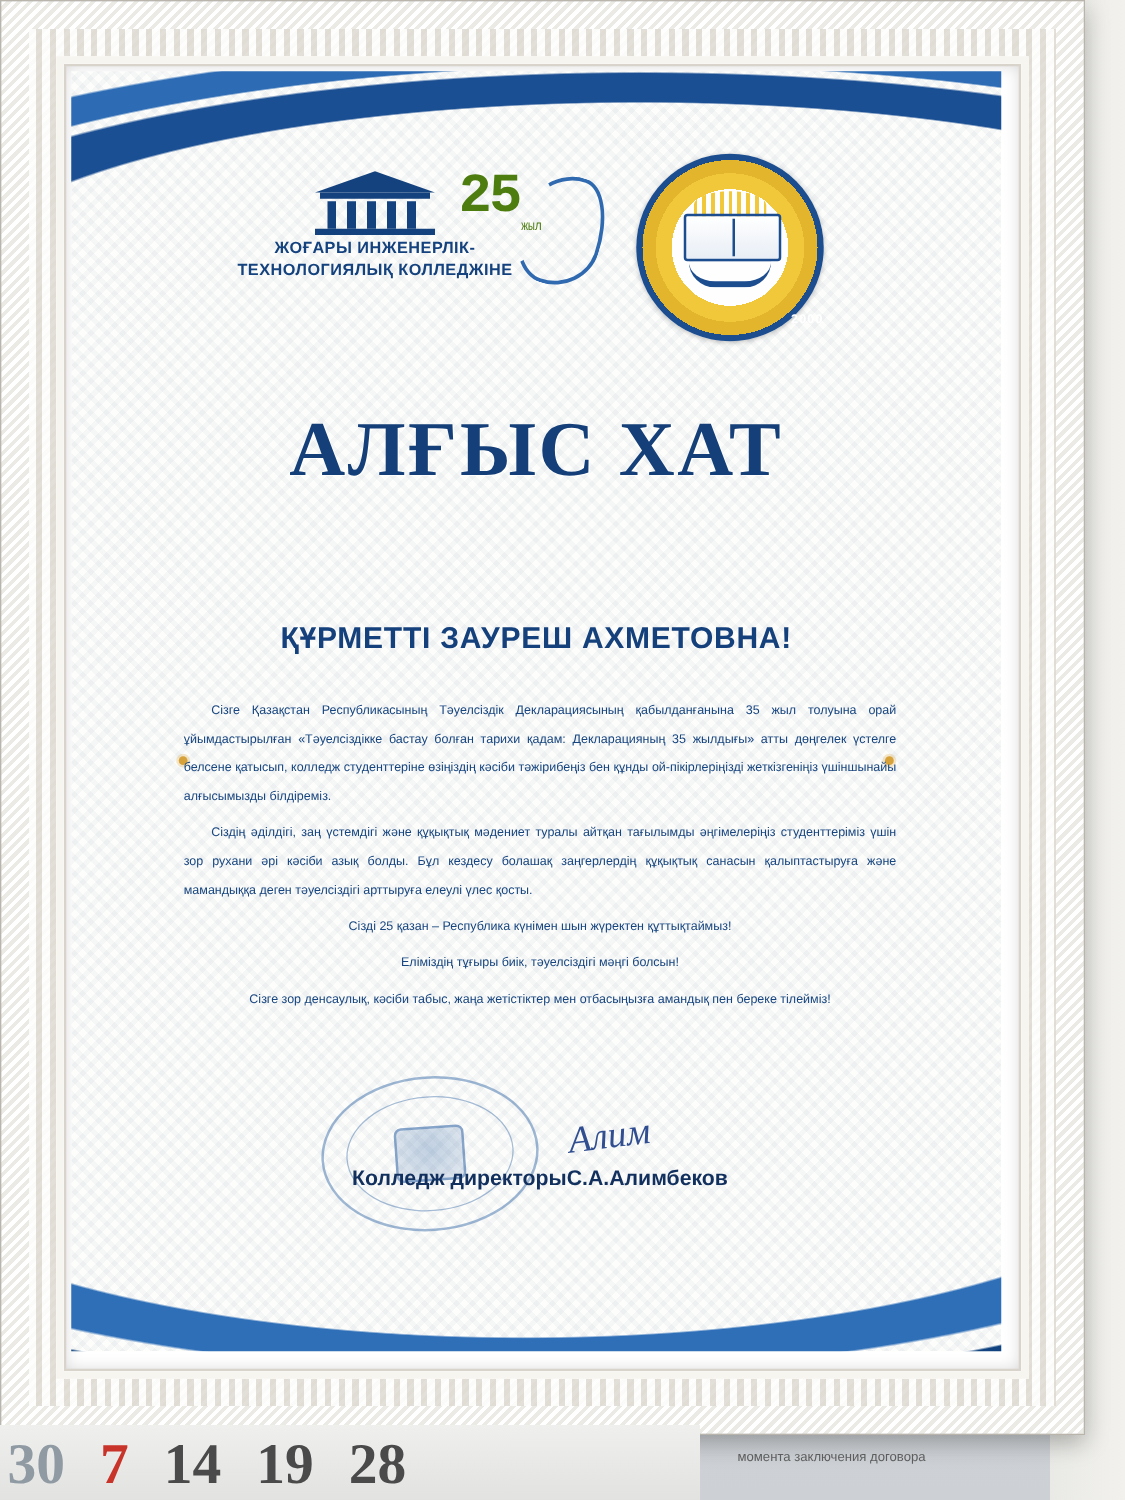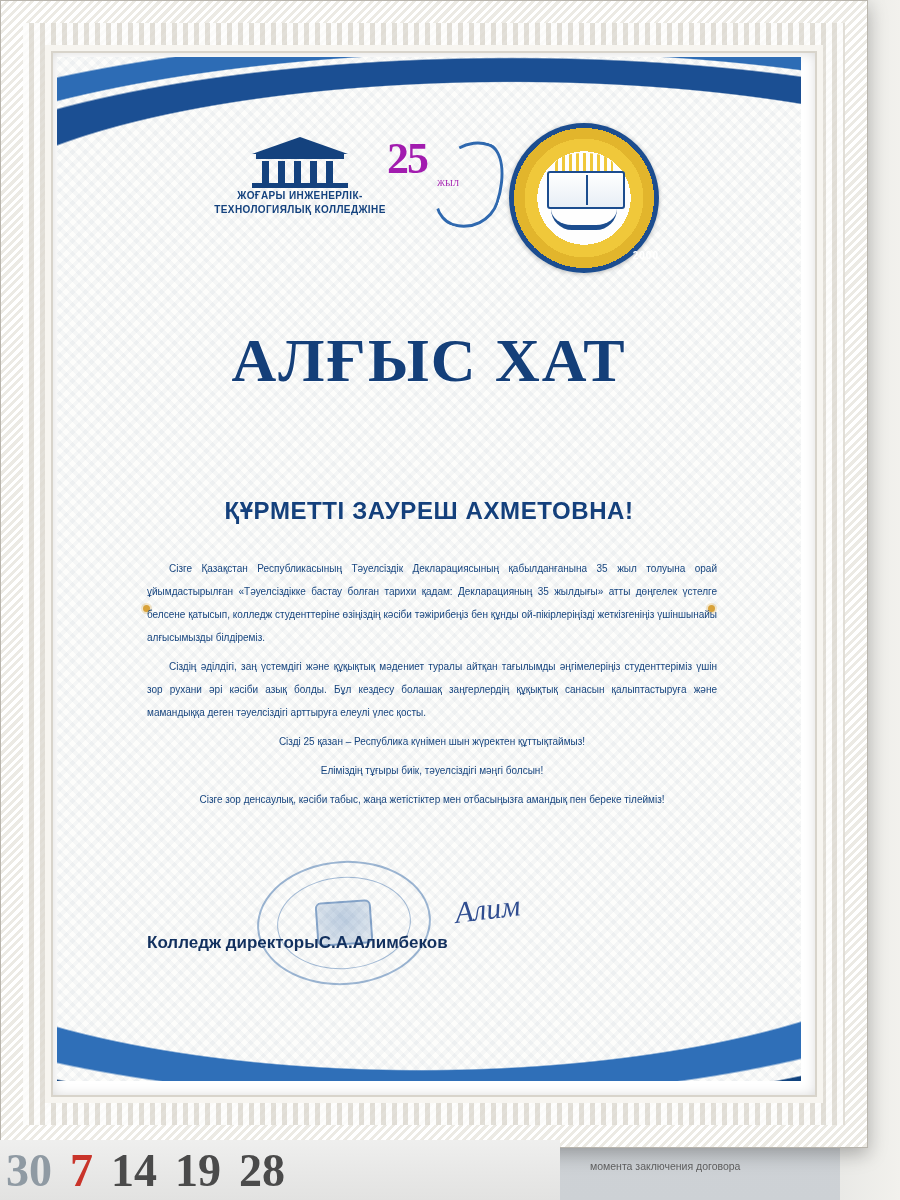--- a/index.html
+++ b/index.html
@@ -22,21 +22,21 @@
   .wall-text{
     position:absolute;right:4px;width:110px;color:#6d6d6d;
     font-size:9px;line-height:13px;letter-spacing:.2px;
     transform:rotate(0.4deg);
   }
 
   
   .calendar{
     position:absolute;left:0;bottom:0;width:560px;height:60px;
     background:linear-gradient(180deg,#efefee,#e2e2e1);
-    display:flex;align-items:center;gap:18px;padding-left:6px;
+    display:flex;align-items:center;gap:28px;padding-left:6px;
     box-sizing:border-box;overflow:hidden;
   }
   .cal-num{font-family:"Liberation Serif",serif;font-weight:700;font-size:46px;color:#4a4a4a;}
   .cal-num.red{color:#c9342a;}
   .cal-num.cut{color:#8f9aa3;}
   .calendar-note{
     position:absolute;left:590px;bottom:28px;width:300px;color:#5d5d5d;
     font-size:10.5px;
   }
 
@@ -116,26 +116,26 @@
   .logo-temple .roof{
     position:absolute;left:0;top:0;width:0;height:0;
     border-left:48px solid transparent;border-right:48px solid transparent;
     border-bottom:17px solid #14427e;
   }
   .logo-temple .base{position:absolute;left:4px;top:17px;width:88px;height:5px;background:#14427e;}
   .logo-temple .cols{position:absolute;left:10px;top:24px;width:76px;height:22px;
     background:repeating-linear-gradient(90deg,#14427e 0 7px,transparent 7px 16px);}
   .logo-temple .floor{position:absolute;left:0;top:46px;width:96px;height:5px;background:#14427e;}
   .logo-line{
-    font-size:10px;font-weight:700;letter-spacing:.4px;text-align:center;
+    font-size:13px;font-weight:700;letter-spacing:.4px;text-align:center;
     color:#14427e;margin-top:3px;white-space:nowrap;
   }
   .logo-25{
-    position:absolute;left:330px;top:18px;width:110px;height:96px;color:#a21caf;
-    font-family:Liberation Serif, serif;
+    position:absolute;left:310px;top:18px;width:110px;height:96px;color:#4d7c0f;
+    font-family:Liberation Mono, monospace;
   }
   .logo-25 .num{font-size:44px;font-weight:700;letter-spacing:-2px;}
   .logo-25 .yrs{font-size:9px;margin-left:50px;margin-top:-6px;}
   .logo-25 .swirl{
     position:absolute;left:48px;top:6px;width:62px;height:84px;
     border:3px solid #1a5aa8;border-radius:60% 40% 55% 45%/50% 60% 40% 50%;
     border-left-color:transparent;transform:rotate(18deg);opacity:.9;
   }
 
   .seal{
@@ -178,21 +178,21 @@
     position:absolute;top:500px;left:90px;width:570px;
     color:#17457f;font-size:10px;line-height:23px;text-align:justify;
   }
   .body p{margin:0 0 6px 0;text-indent:22px;}
   .body p.center{text-align:center;text-indent:0;}
   .body p.last{text-align:center;text-indent:0;}
 
   
   .sig-row{
     position:absolute;bottom:128px;left:90px;width:570px;
-    display:flex;justify-content:flex-start;align-items:flex-end;
+    display:flex;justify-content:center;align-items:flex-end;
     color:#12305e;font-weight:700;font-size:17px;
   }
   .stamp{
     position:absolute;left:200px;bottom:96px;width:170px;height:120px;
     border-radius:50%;
     border:2px solid rgba(36,92,160,.55);
     color:rgba(36,92,160,.75);
     transform:rotate(-4deg);
     opacity:.8;
   }

